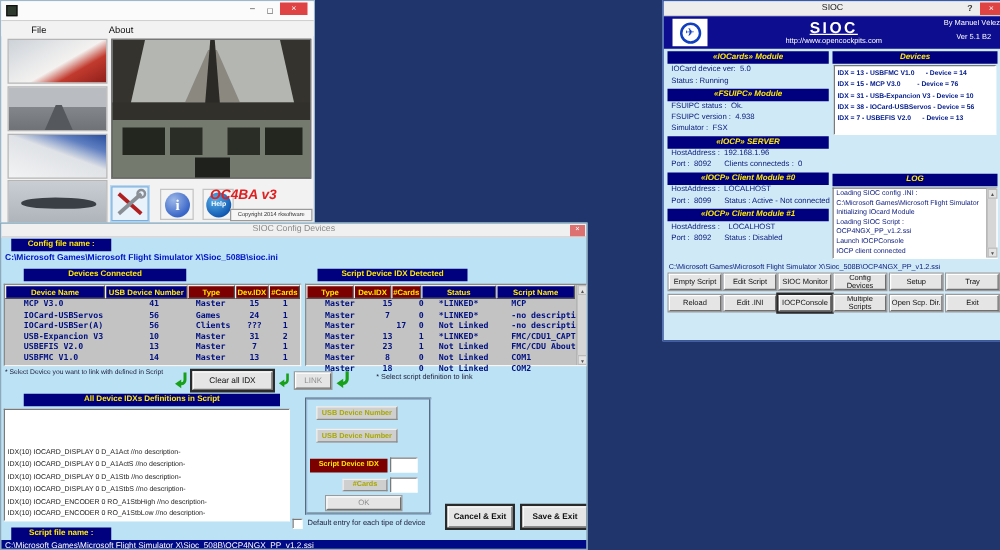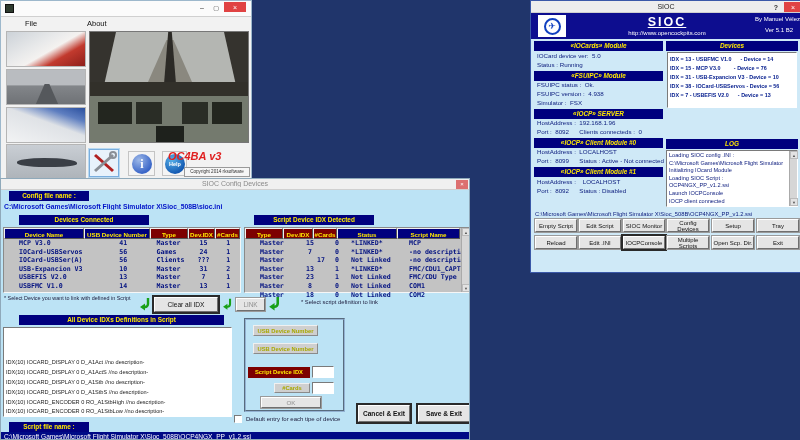--- a/index.html
+++ b/index.html
@@ -224,21 +224,21 @@
             <span class="tc" style="width:24px;text-align:center;">1</span>
             <span class="tc" style="width:60px;padding-left:2px;">*LINKED*</span>
             <span class="tc" style="width:54px;">FMC/CDU1_CAPT</span>
           </div>
 
           <div class="trow">
             <span class="tc" style="width:38px;padding-left:3px;">Master</span>
             <span class="tc" style="width:30px;text-align:center;">23</span>
             <span class="tc" style="width:24px;text-align:center;">1</span>
             <span class="tc" style="width:60px;padding-left:2px;">Not Linked</span>
-            <span class="tc" style="width:54px;">FMC/CDU Type</span>
+            <span class="tc" style="width:54px;">FMC/CDU About</span>
           </div>
 
           <div class="trow">
             <span class="tc" style="width:38px;padding-left:3px;">Master</span>
             <span class="tc" style="width:30px;text-align:center;">8</span>
             <span class="tc" style="width:24px;text-align:center;">0</span>
             <span class="tc" style="width:60px;padding-left:2px;">Not Linked</span>
             <span class="tc" style="width:54px;">COM1</span>
           </div>
 

